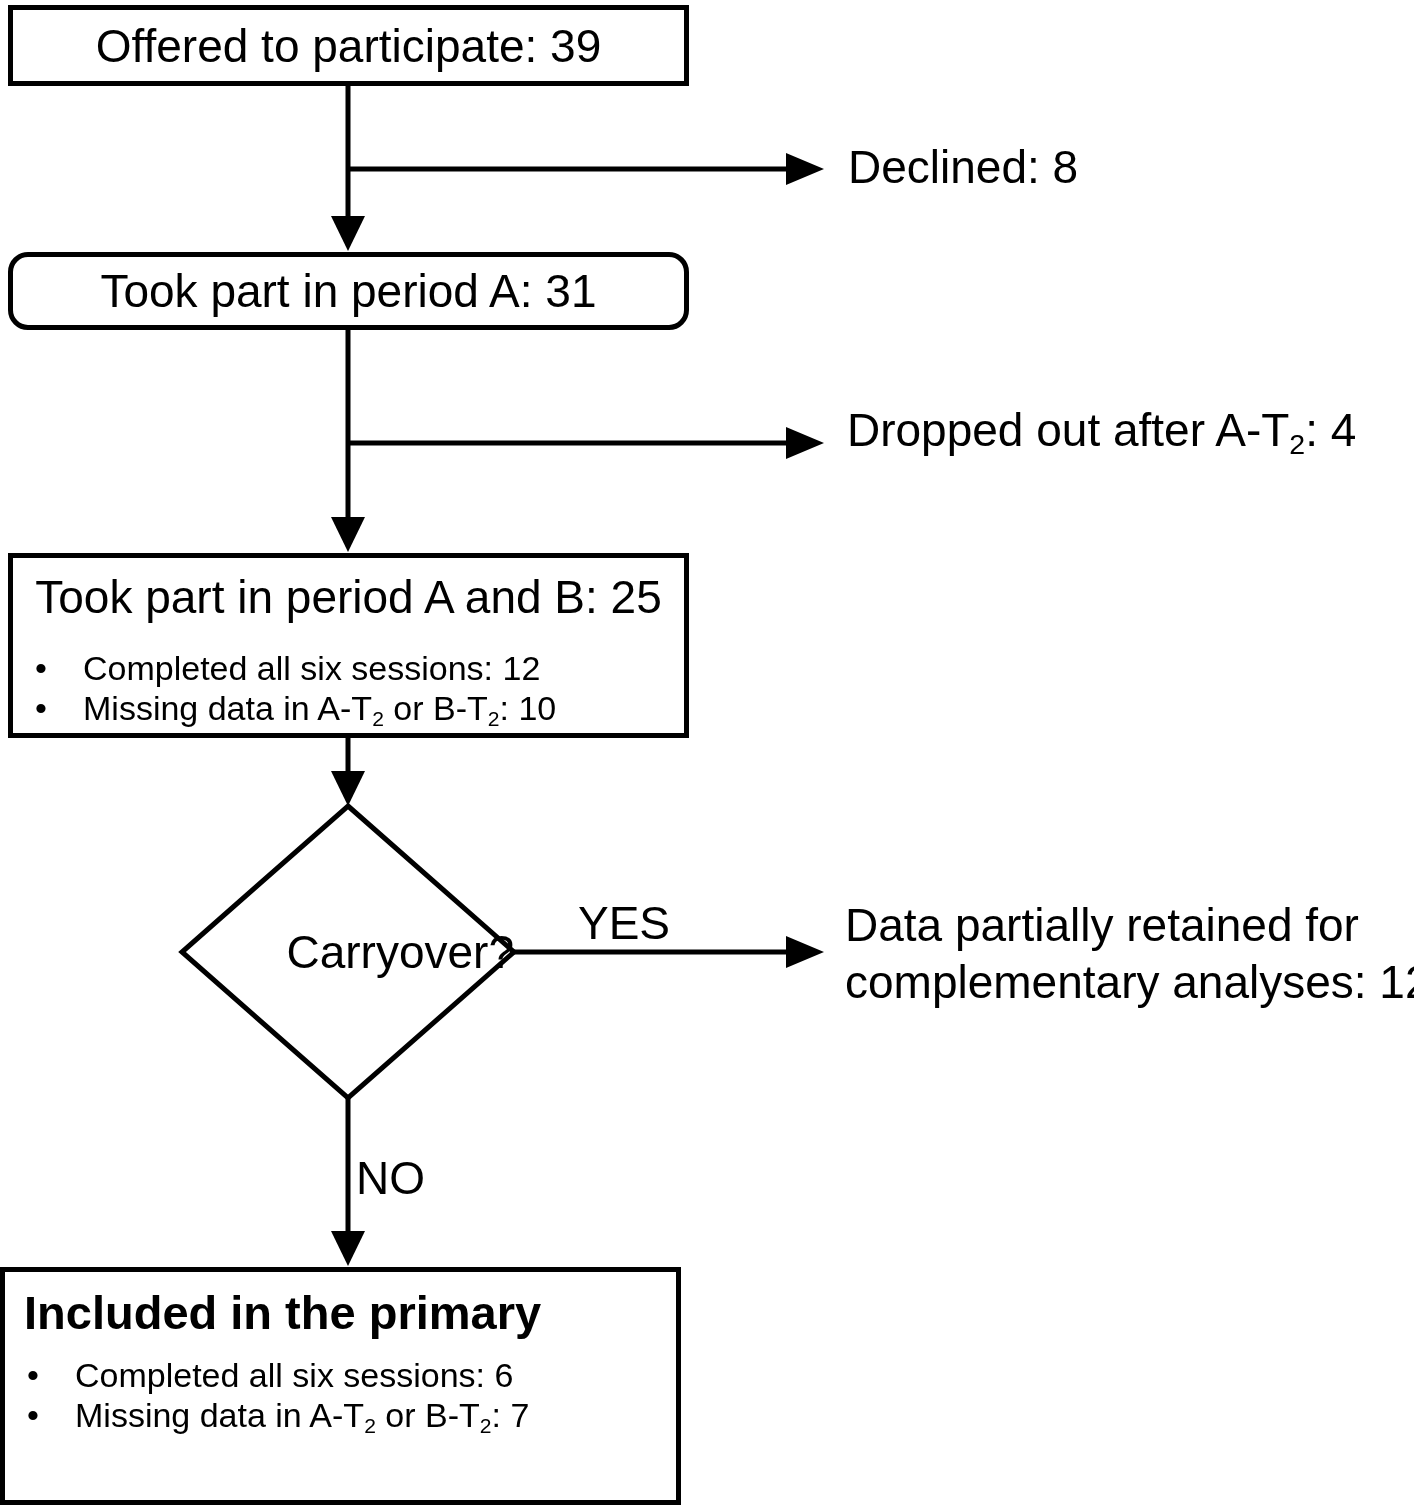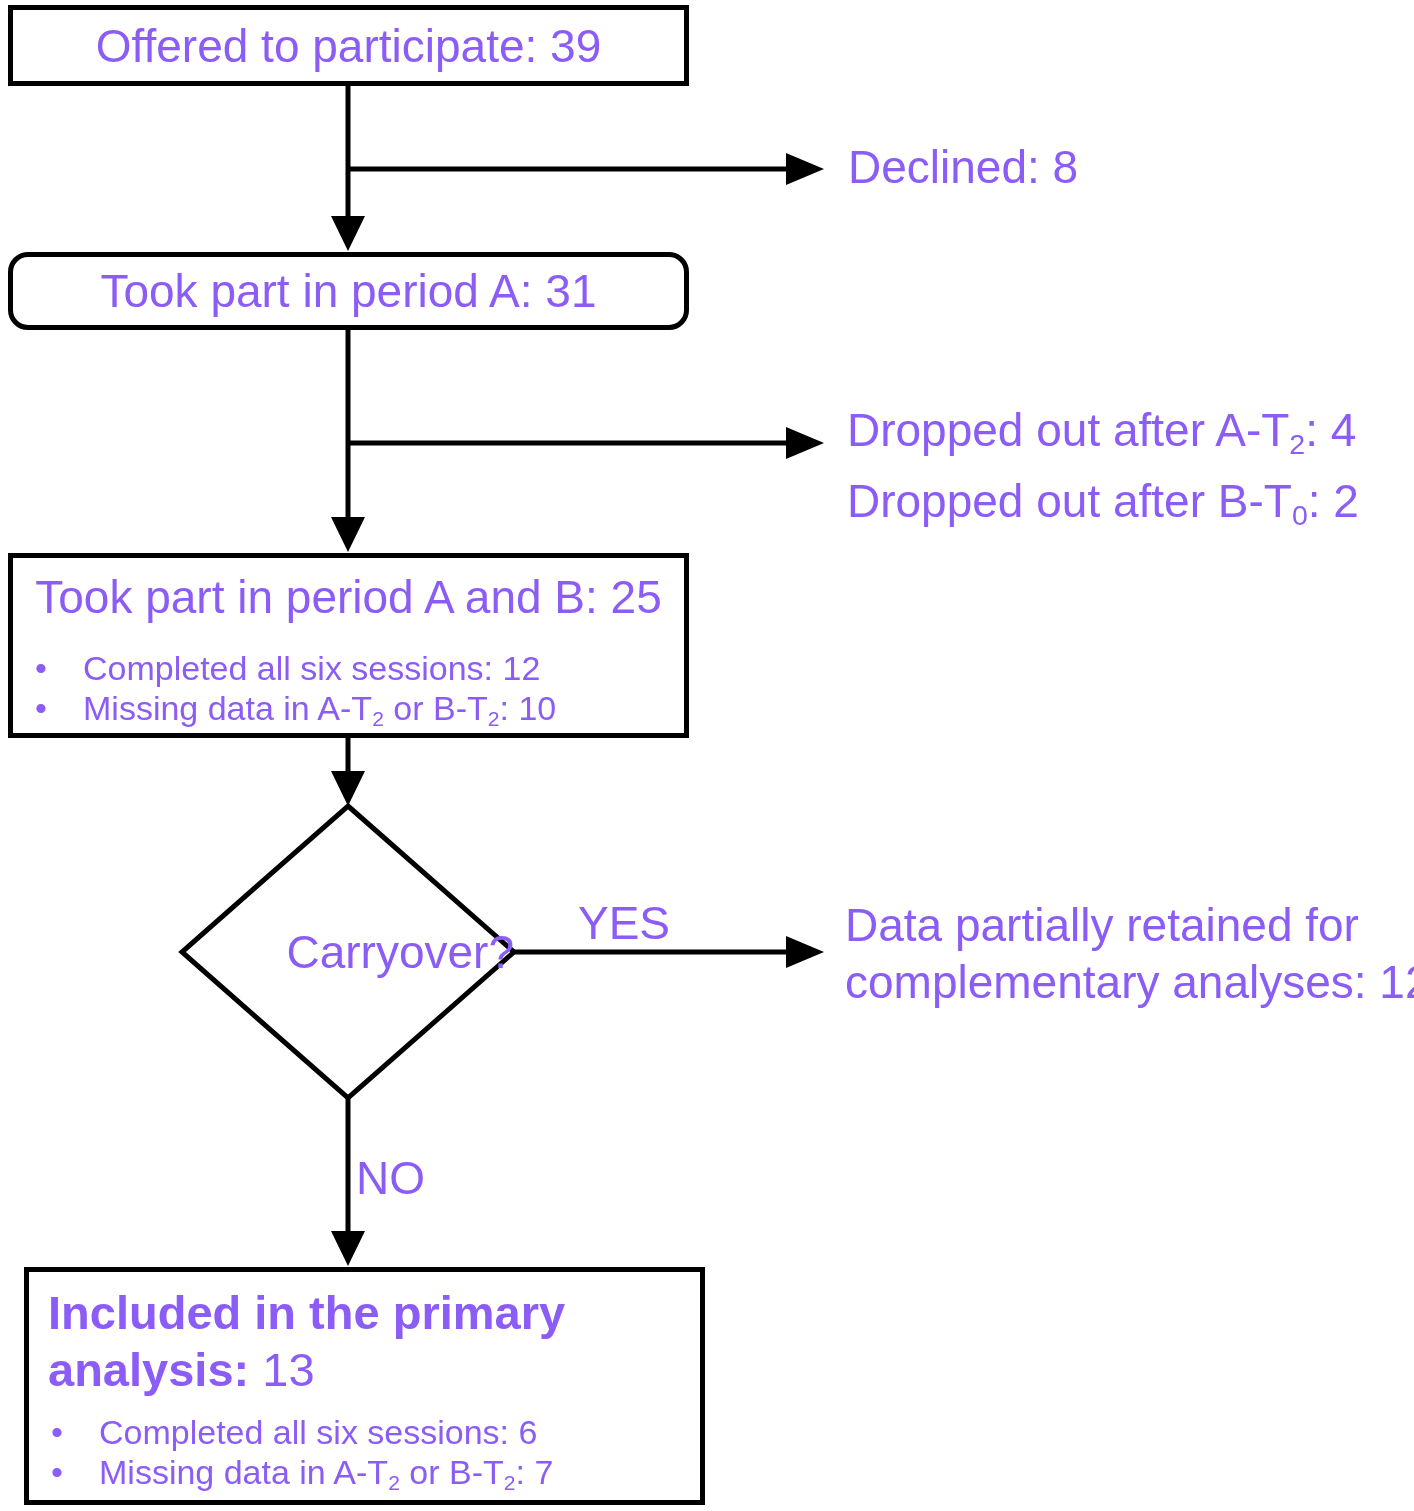--- a/index.html
+++ b/index.html
@@ -1,31 +1,31 @@
 <!DOCTYPE html>
 <html><head>
 <meta charset="utf-8">
 <style>
   html,body { margin:0; padding:0; background:#fff; }
   #canvas {
     position:relative; width:1414px; height:1511px;
-    background:#fff; color:#8b5cf6;
+    background:#fff; color:#000000;
     font-family:"Liberation Sans", sans-serif;
     overflow:hidden;
   }
   #connectors { position:absolute; left:0; top:0; width:1414px; height:1511px; }
   .box {
     position:absolute; box-sizing:border-box;
     border:5px solid #000; background:#fff;
   }
   .center-box { display:flex; align-items:center; justify-content:center; font-size:46px; }
   #box1 { left:8px; top:5px;    width:681px; height:81px; }
   #box2 { left:8px; top:252px;  width:681px; height:78px;border-radius:20px; }
   #box3 { left:8px; top:553px;  width:681px; height:185px; }
-  #box4 { left:24px; top:1267px; width:681px; height:238px; }
+  #box4 { left:0; top:1267px; width:681px; height:238px; }
 
   .box3-title { text-align:center; font-size:46px; line-height:50px; margin-top:14px; }
   .bullets { margin-top:26px; font-size:34px; line-height:40px; }
   .bullet-row { display:flex; padding-left:22px; }
   .bullet-dot { width:48px; flex:none; }
 
   .box4-title { font-size:47px; font-weight:bold; line-height:57px; margin:12px 0 0 19px; }
   .title-value { font-weight:normal; }
   #box4 .bullets { margin-top:14px; }
 
@@ -79,23 +79,20 @@
   <div id="declined-label" class="annotation">Declined: 8</div>
 
   <div id="box2" class="box center-box">
     <span>Took part in period A: 31</span>
   </div>
 
   <div id="dropout-label" class="annotation">
     <div>
       <span>Dropped out after A-T</span><span class="sb">2</span><span>: 4</span>
     </div>
-    <div>
-      <span>Dropped out after B-T</span><span class="sb">0</span><span>: 2</span>
-    </div>
   </div>
 
   <div id="box3" class="box">
     <div class="box3-title">Took part in period A and B: 25</div>
     <div class="bullets">
       <div class="bullet-row">
         <span class="bullet-dot">•</span>
         <span>Completed all six sessions: 12</span>
       </div>
       <div class="bullet-row">
@@ -110,21 +107,20 @@
   <div id="no-label" class="annotation">NO</div>
 
   <div id="retained-label" class="annotation">
     <div>Data partially retained for</div>
     <div>complementary analyses: 12</div>
   </div>
 
   <div id="box4" class="box">
     <div class="box4-title">
       <div>Included in the primary</div>
-      <div><span>analysis:</span><span class="title-value"> 13</span></div>
     </div>
     <div class="bullets">
       <div class="bullet-row">
         <span class="bullet-dot">•</span>
         <span>Completed all six sessions: 6</span>
       </div>
       <div class="bullet-row">
         <span class="bullet-dot">•</span>
         <span><span>Missing data in A-T</span><span class="sb">2</span><span> or B-T</span><span class="sb">2</span><span>: 7</span></span>
       </div>

